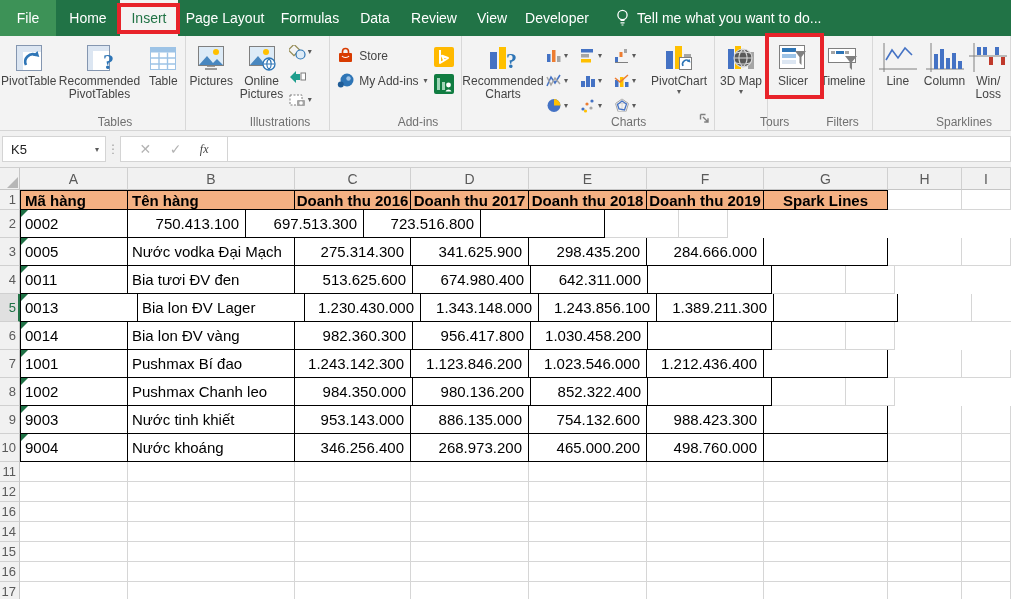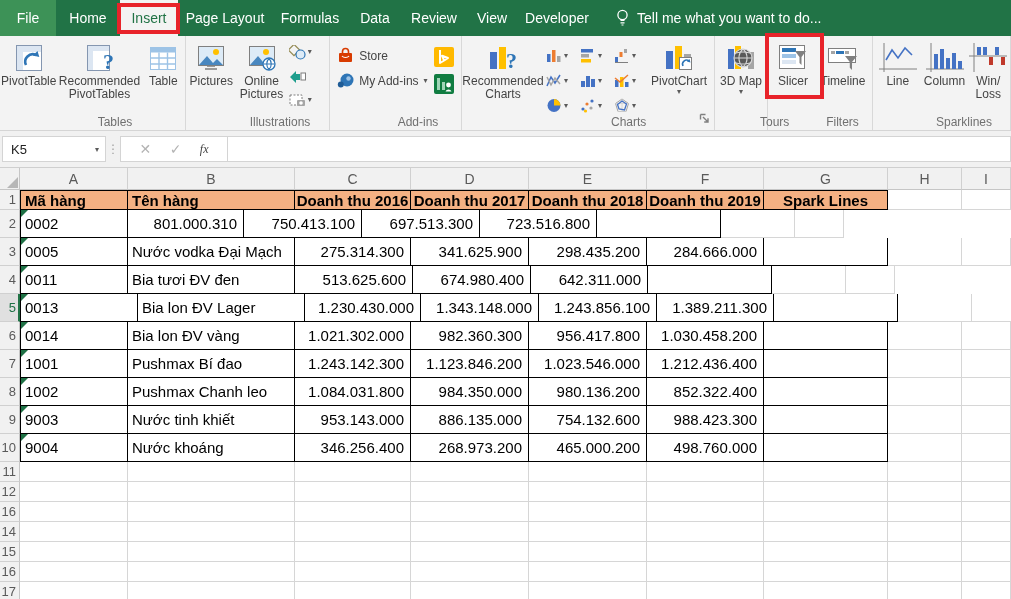--- a/index.html
+++ b/index.html
@@ -473,21 +473,20 @@
         <div class="g-cell th c" style="width:118px">Doanh thu 2017</div>
         <div class="g-cell th c" style="width:118px">Doanh thu 2018</div>
         <div class="g-cell th c" style="width:117px">Doanh thu 2019</div>
         <div class="g-cell th c" style="width:124px">Spark Lines</div>
         <div class="g-cell" style="width:74px"></div>
         <div class="g-cell" style="width:49px"></div>
       </div>
       <div class="g-row" style="height:28px">
         <div class="g-rowhdr">2</div>
         <div class="g-cell tb bl" style="width:108px"><i class="tri"></i>0002</div>
-        <div class="g-cell tb num" style="width:116px">801.000.310</div>
         <div class="g-cell tb num" style="width:118px">750.413.100</div>
         <div class="g-cell tb num" style="width:118px">697.513.300</div>
         <div class="g-cell tb num" style="width:117px">723.516.800</div>
         <div class="g-cell tb" style="width:124px"></div>
         <div class="g-cell" style="width:74px"></div>
         <div class="g-cell" style="width:49px"></div>
       </div>
       <div class="g-row" style="height:28px">
         <div class="g-rowhdr">3</div>
         <div class="g-cell tb bl" style="width:108px"><i class="tri"></i>0005</div>
@@ -520,21 +519,20 @@
         <div class="g-cell tb num" style="width:118px">1.243.856.100</div>
         <div class="g-cell tb num" style="width:117px">1.389.211.300</div>
         <div class="g-cell tb" style="width:124px"></div>
         <div class="g-cell" style="width:74px"></div>
         <div class="g-cell" style="width:49px"></div>
       </div>
       <div class="g-row" style="height:28px">
         <div class="g-rowhdr">6</div>
         <div class="g-cell tb bl" style="width:108px"><i class="tri"></i>0014</div>
         <div class="g-cell tb" style="width:167px">Bia lon ĐV vàng</div>
-        <div class="g-cell tb num" style="width:116px">1.021.302.000</div>
         <div class="g-cell tb num" style="width:118px">982.360.300</div>
         <div class="g-cell tb num" style="width:118px">956.417.800</div>
         <div class="g-cell tb num" style="width:117px">1.030.458.200</div>
         <div class="g-cell tb" style="width:124px"></div>
         <div class="g-cell" style="width:74px"></div>
         <div class="g-cell" style="width:49px"></div>
       </div>
       <div class="g-row" style="height:28px">
         <div class="g-rowhdr">7</div>
         <div class="g-cell tb bl" style="width:108px"><i class="tri"></i>1001</div>
@@ -544,21 +542,20 @@
         <div class="g-cell tb num" style="width:118px">1.023.546.000</div>
         <div class="g-cell tb num" style="width:117px">1.212.436.400</div>
         <div class="g-cell tb" style="width:124px"></div>
         <div class="g-cell" style="width:74px"></div>
         <div class="g-cell" style="width:49px"></div>
       </div>
       <div class="g-row" style="height:28px">
         <div class="g-rowhdr">8</div>
         <div class="g-cell tb bl" style="width:108px"><i class="tri"></i>1002</div>
         <div class="g-cell tb" style="width:167px">Pushmax Chanh leo</div>
-        <div class="g-cell tb num" style="width:116px">1.084.031.800</div>
         <div class="g-cell tb num" style="width:118px">984.350.000</div>
         <div class="g-cell tb num" style="width:118px">980.136.200</div>
         <div class="g-cell tb num" style="width:117px">852.322.400</div>
         <div class="g-cell tb" style="width:124px"></div>
         <div class="g-cell" style="width:74px"></div>
         <div class="g-cell" style="width:49px"></div>
       </div>
       <div class="g-row" style="height:28px">
         <div class="g-rowhdr">9</div>
         <div class="g-cell tb bl" style="width:108px"><i class="tri"></i>9003</div>

